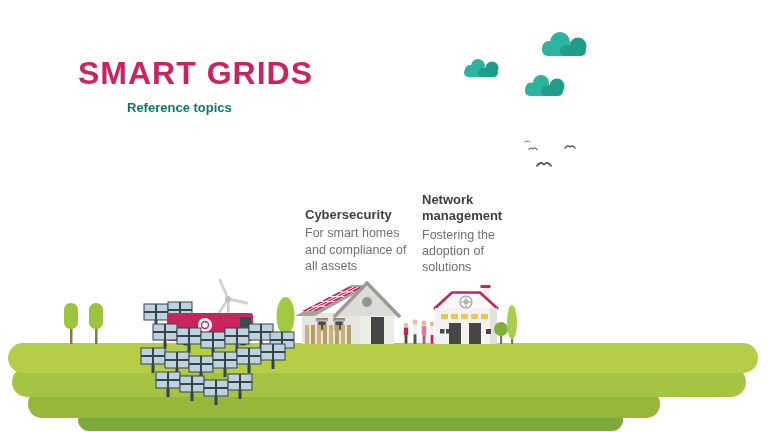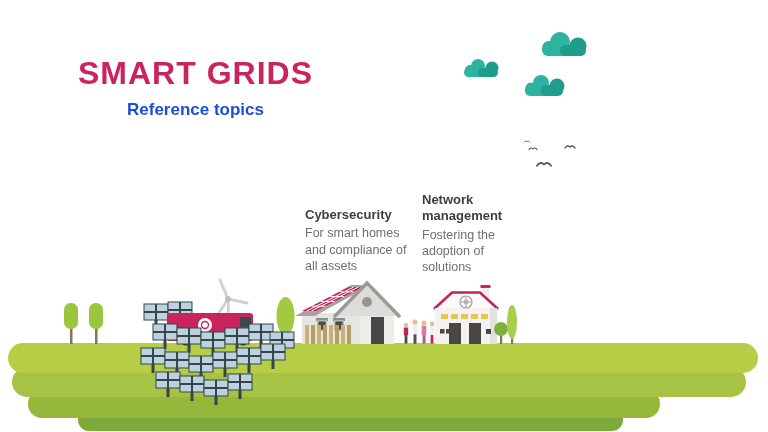--- a/index.html
+++ b/index.html
@@ -9,21 +9,21 @@
   }
   .stage{position:absolute;inset:0;width:768px;height:432px;}
   .scene-svg{position:absolute;left:0;top:0;width:768px;height:432px;}
   .title{
     position:absolute;left:78px;top:55px;
     font-size:32px;font-weight:bold;letter-spacing:1px;color:#C9245D;
     white-space:nowrap;
   }
   .subtitle{
     position:absolute;left:127px;top:100px;
-    font-size:17px;font-weight:bold;color:#1d4ed8;white-space:nowrap;
+    font-size:13px;font-weight:bold;color:#0f766e;white-space:nowrap;
   }
   .topic{position:absolute;color:#3E3E3E;}
   .topic .t-title{font-size:13px;font-weight:bold;line-height:1.25;color:#3E3E3E;}
   .topic .t-desc{font-size:12.5px;line-height:1.3;color:#6F6F6F;margin-top:2px;}
   .topic-demand{left:90px;top:222px;width:112px;}
   .topic-cyber{left:305px;top:207px;width:110px;}
   .topic-network{left:422px;top:192px;width:95px;}
 </style>
 </head>
 <body>

